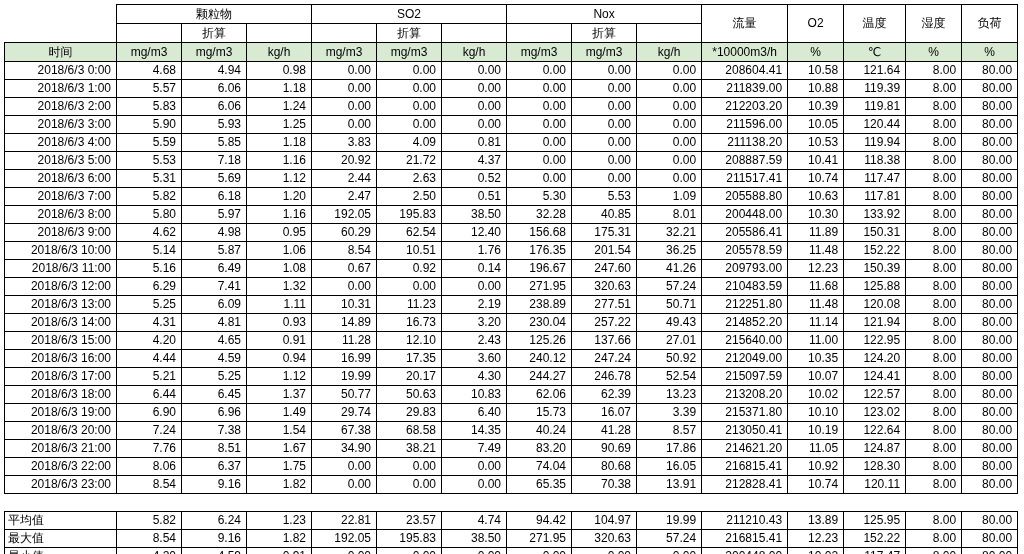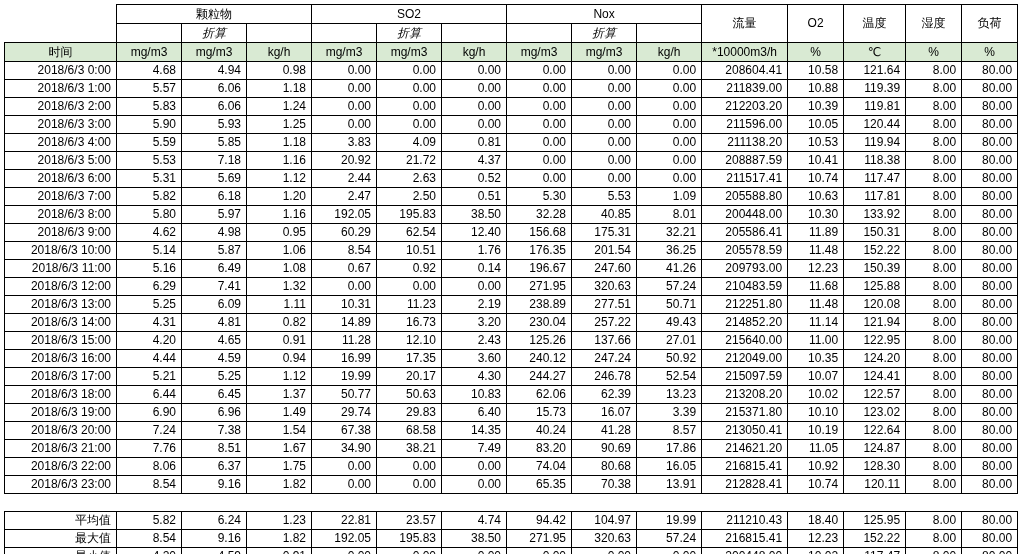--- a/index.html
+++ b/index.html
@@ -19,27 +19,27 @@
     border:1px solid #000;
     padding:0 3px;
     height:17px;
     line-height:17px;
     font-weight:normal;
     font-size:12px;
     overflow:hidden;
     white-space:nowrap;
   }
   .hdr-top td{ text-align:center; height:18px;}
-  .hdr-sub td{ text-align:center; height:18px;font-style:italic;}
+  .hdr-sub td{ text-align:center; height:18px;}
   .hdr-unit td{ text-align:center; background:#d9ead3; height:18px;}
   .nb{border:none;}
   .blank td{border:none;height:17px;}
   .num{text-align:right;padding-right:5px;}
   .ctr{text-align:center;margin-top:48px;}
-  .rowlabel{text-align:right;padding-right:5px;margin-top:20px;}
+  .rowlabel{padding-right:5px;margin-top:20px;}
   
   col.c0{width:112px;}
   col.cn{width:65px;}
   col.cflow{width:86px;}
   col.co2{width:56px;}
   col.ctemp{width:62px;}
   col.chum{width:56px;}
   col.cload{width:56px;}
 </style>
 </head>
@@ -341,21 +341,21 @@
         <td class="num">212251.80</td>
         <td class="num">11.48</td>
         <td class="num">120.08</td>
         <td class="num">8.00</td>
         <td class="num">80.00</td>
       </tr>
       <tr>
         <td class="num">2018/6/3 14:00</td>
         <td class="num">4.31</td>
         <td class="num">4.81</td>
-        <td class="num">0.82</td>
+        <td class="num">0.93</td>
         <td class="num">14.89</td>
         <td class="num">16.73</td>
         <td class="num">3.20</td>
         <td class="num">230.04</td>
         <td class="num">257.22</td>
         <td class="num">49.43</td>
         <td class="num">214852.20</td>
         <td class="num">11.14</td>
         <td class="num">121.94</td>
         <td class="num">8.00</td>
@@ -538,21 +538,21 @@
         <td class="num">5.82</td>
         <td class="num">6.24</td>
         <td class="num">1.23</td>
         <td class="num">22.81</td>
         <td class="num">23.57</td>
         <td class="num">4.74</td>
         <td class="num">94.42</td>
         <td class="num">104.97</td>
         <td class="num">19.99</td>
         <td class="num">211210.43</td>
-        <td class="num">18.40</td>
+        <td class="num">13.89</td>
         <td class="num">125.95</td>
         <td class="num">8.00</td>
         <td class="num">80.00</td>
       </tr>
       <tr>
         <td class="rowlabel">最大值</td>
         <td class="num">8.54</td>
         <td class="num">9.16</td>
         <td class="num">1.82</td>
         <td class="num">192.05</td>

